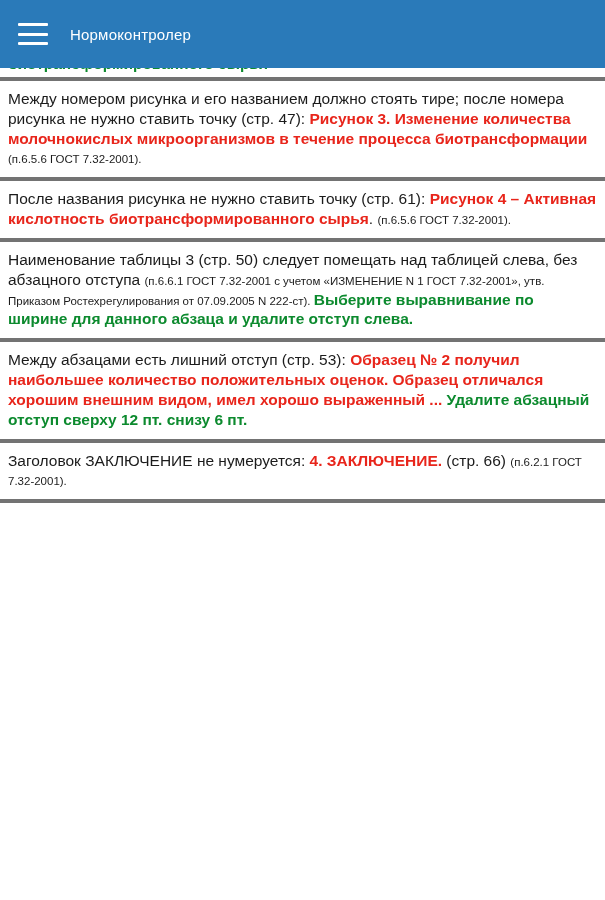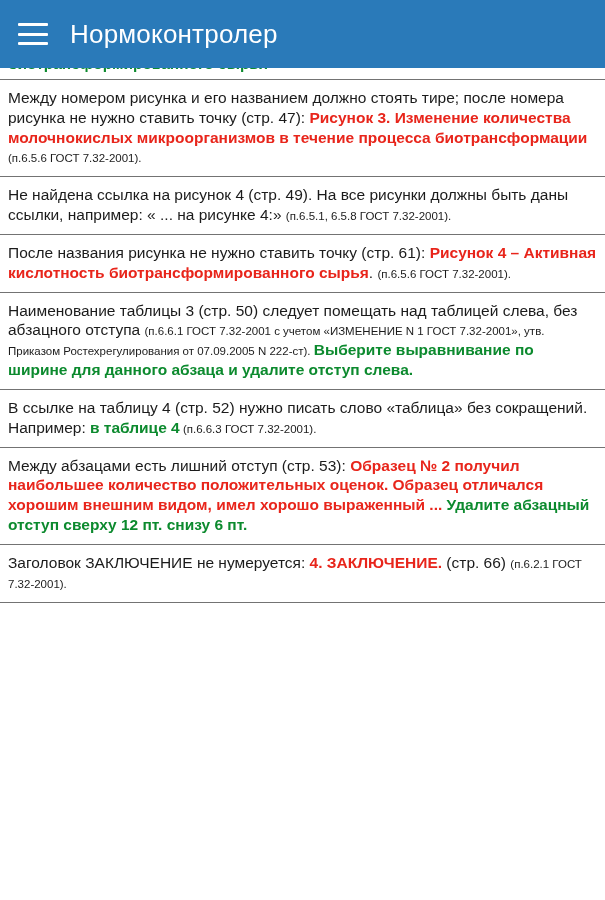--- a/index.html
+++ b/index.html
@@ -28,34 +28,34 @@
     width: 30px; height: 22px;
     display: flex; flex-direction: column; justify-content: space-between;
     margin-right: 22px;
     cursor: pointer;
   }
   .hamburger span {
     display: block; height: 3px; background: #ffffff; border-radius: 1px;
   }
   .appbar-title {
     color: #ffffff;
-    font-size: 26px;
+    font-size: 15px;
     font-weight: normal;
     letter-spacing: 0.2px;
     white-space: nowrap;
   }
   
   .list {
     position: absolute;
     top: 68px; left: 0; right: 0; bottom: 0;
     overflow: hidden;
     background: #ffffff;
   }
   .row {
-    border-bottom: 1px solid #737373;
+    border-bottom: 4px solid #737373;
     padding: 8px 8px 9px 8px;
     font-size: 15.5px;
     line-height: 1.28;
     color: #1b1b1b;
   }
   .row.clipped-top {
     padding-top: 0;
     height: 12px;
     overflow: hidden;
   }
@@ -81,30 +81,24 @@
   </div>
 
   <div class="list" id="result-list">
       <div class="row clipped-top">
         <div class="txt"><span class="seg green">биотрансформированного сырья</span></div>
       </div>
       <div class="row">
         <div class="txt"><span class="seg b">Между номером рисунка и его названием должно стоять тире; после номера рисунка не нужно ставить точку (стр. 47): </span><span class="seg red">Рисунок 3. Изменение количества молочнокислых микроорганизмов в течение процесса биотрансформации</span><span class="seg small"> (п.6.5.6 ГОСТ 7.32-2001).</span></div>
       </div>
       <div class="row">
-        <div class="txt"><span class="seg b">Не найдена ссылка на рисунок 4 (стр. 49). На все рисунки должны быть даны ссылки, например: « ... на рисунке 4:» </span><span class="seg small">(п.6.5.1, 6.5.8 ГОСТ 7.32-2001).</span></div>
-      </div>
-      <div class="row">
         <div class="txt"><span class="seg b">После названия рисунка не нужно ставить точку (стр. 61): </span><span class="seg red">Рисунок 4 – Активная кислотность биотрансформированного сырья</span><span class="seg b">. </span><span class="seg small">(п.6.5.6 ГОСТ 7.32-2001).</span></div>
       </div>
       <div class="row">
         <div class="txt"><span class="seg b">Наименование таблицы 3 (стр. 50) следует помещать над таблицей слева, без абзацного отступа </span><span class="seg small">(п.6.6.1 ГОСТ 7.32-2001 с учетом «ИЗМЕНЕНИЕ N 1 ГОСТ 7.32-2001», утв. Приказом Ростехрегулирования от 07.09.2005 N 222-ст). </span><span class="seg green">Выберите выравнивание по ширине для данного абзаца и удалите отступ слева.</span></div>
-      </div>
-      <div class="row">
-        <div class="txt"><span class="seg b">В ссылке на таблицу 4 (стр. 52) нужно писать слово «таблица» без сокращений. Например: </span><span class="seg green">в таблице 4</span><span class="seg small"> (п.6.6.3 ГОСТ 7.32-2001).</span></div>
       </div>
       <div class="row">
         <div class="txt"><span class="seg b">Между абзацами есть лишний отступ (стр. 53): </span><span class="seg red">Образец № 2 получил наибольшее количество положительных оценок. Образец отличался хорошим внешним видом, имел хорошо выраженный ...</span><span class="seg b"> </span><span class="seg green">Удалите абзацный отступ сверху 12 пт. снизу 6 пт.</span></div>
       </div>
       <div class="row">
         <div class="txt"><span class="seg b">Заголовок ЗАКЛЮЧЕНИЕ не нумеруется: </span><span class="seg red">4. ЗАКЛЮЧЕНИЕ.</span><span class="seg b"> (стр. 66) </span><span class="seg small">(п.6.2.1 ГОСТ 7.32-2001).</span></div>
       </div>
     </div>
 
 </div>

